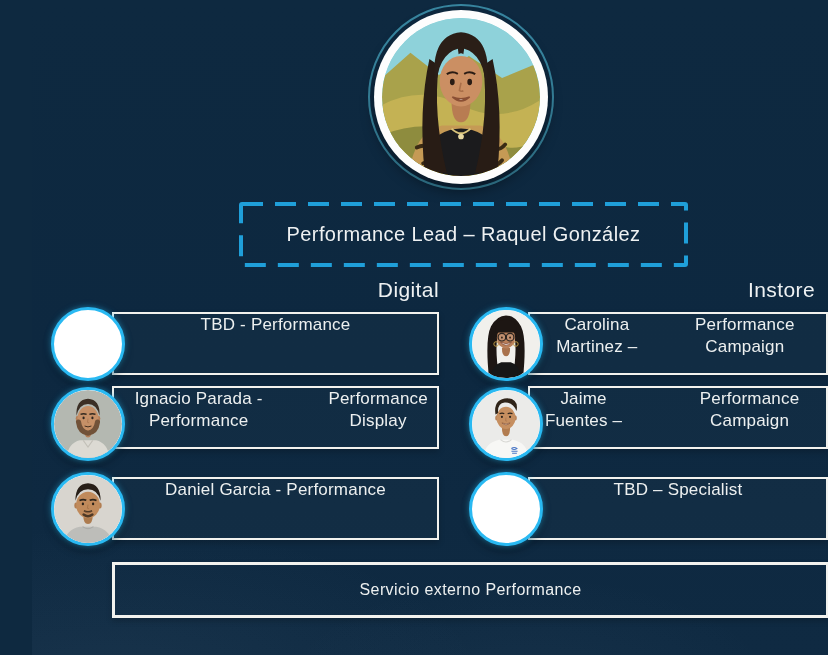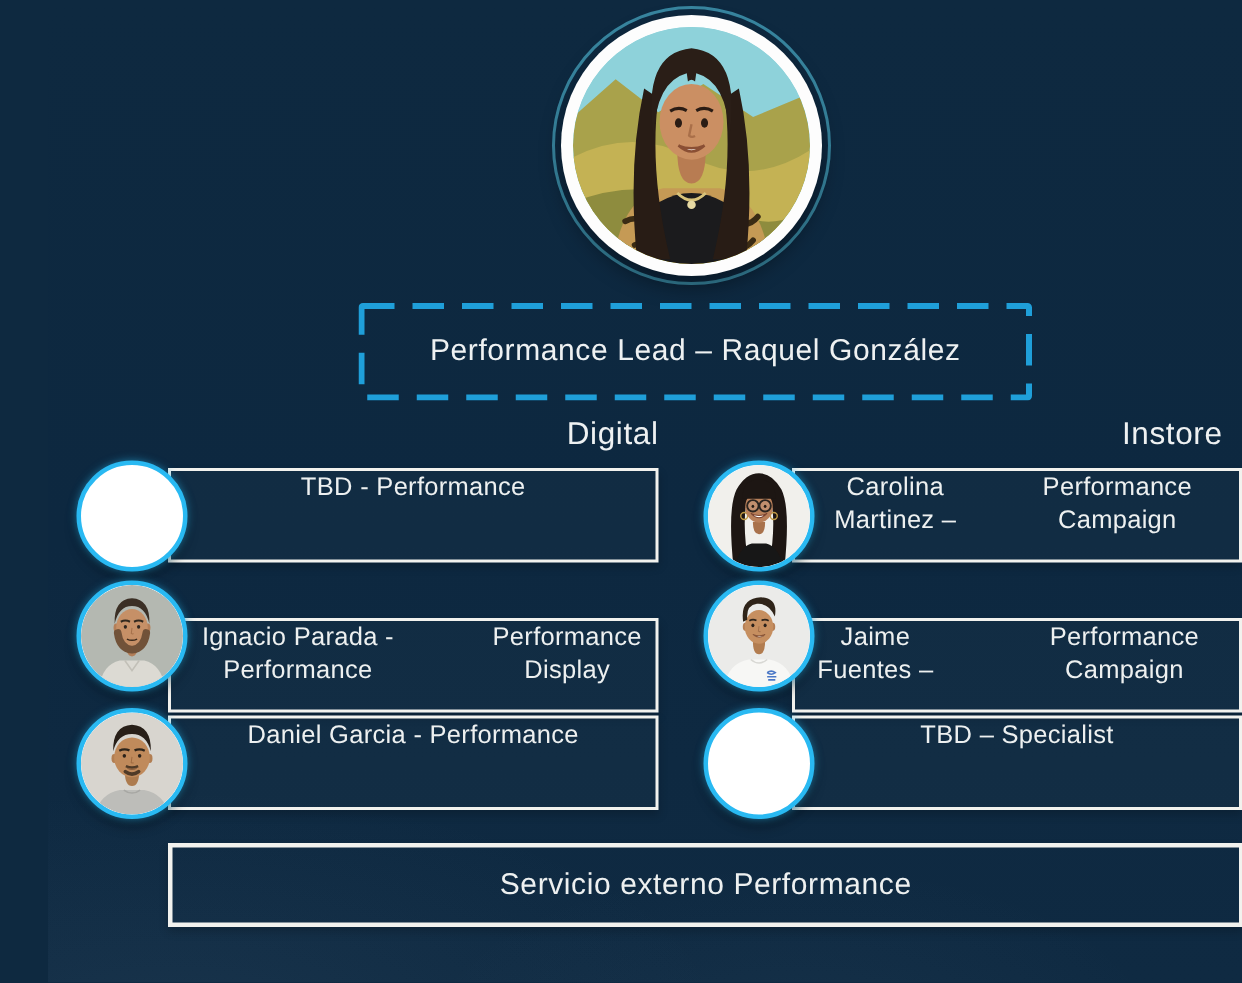--- a/index.html
+++ b/index.html
@@ -29,31 +29,31 @@
   .col-heading{position:absolute;top:278px;font-size:21px;letter-spacing:.4px;color:#eef1f2;text-align:right;}
   .col-heading.dig{left:80px;width:327px;}
   .col-heading.ins{left:483px;width:300px;}
   
   .member-card{position:absolute;box-sizing:border-box;height:63px;border:2px solid #f2f2ee;
     background:rgba(255,255,255,.02);display:flex;flex-direction:row;justify-content:center;
     text-align:center;font-size:17px;line-height:1.32;letter-spacing:.2px;color:#edf0f0;
     box-shadow:0 3px 6px rgba(0,0,0,.2);}
   .member-card.dig{left:80px;width:327px;}
   .member-card.ins{left:496px;width:300px;}
-  .r1{top:312px;} .r2{top:412px;gap:36px;} .r3{top:477px;}
+  .r1{top:312px;} .r2{top:386px;gap:36px;} .r3{top:477px;}
   
   .avatar{position:absolute;width:68px;height:68px;border-radius:50%;border:3px solid #29b9f2;
     background:#fff;overflow:hidden;box-sizing:content-box;
     box-shadow:0 0 6px rgba(41,185,242,.55),0 5px 8px rgba(0,0,0,.35);}
   .avatar.dig{left:19px;} .avatar.ins{left:437px;}
   .avatar.ar1{top:307px;} .avatar.ar2{top:387px;} .avatar.ar3{top:472px;}
   
   .footer-box{position:absolute;left:80px;top:562px;width:717px;height:56px;box-sizing:border-box;
     border:3px solid #f2f2ee;display:flex;align-items:center;justify-content:center;
-    font-size:20px;letter-spacing:.4px;color:#edf0f0;box-shadow:0 3px 6px rgba(0,0,0,.2);}
+    font-size:16px;letter-spacing:.4px;color:#edf0f0;box-shadow:0 3px 6px rgba(0,0,0,.2);}
 </style>
 </head>
 <body>
 
 <div class="stage">
 
   <div class="lead-avatar">
     <div class="white-ring"></div>
     <div class="photo">
       <svg viewBox="0 0 100 100" aria-hidden="true">

